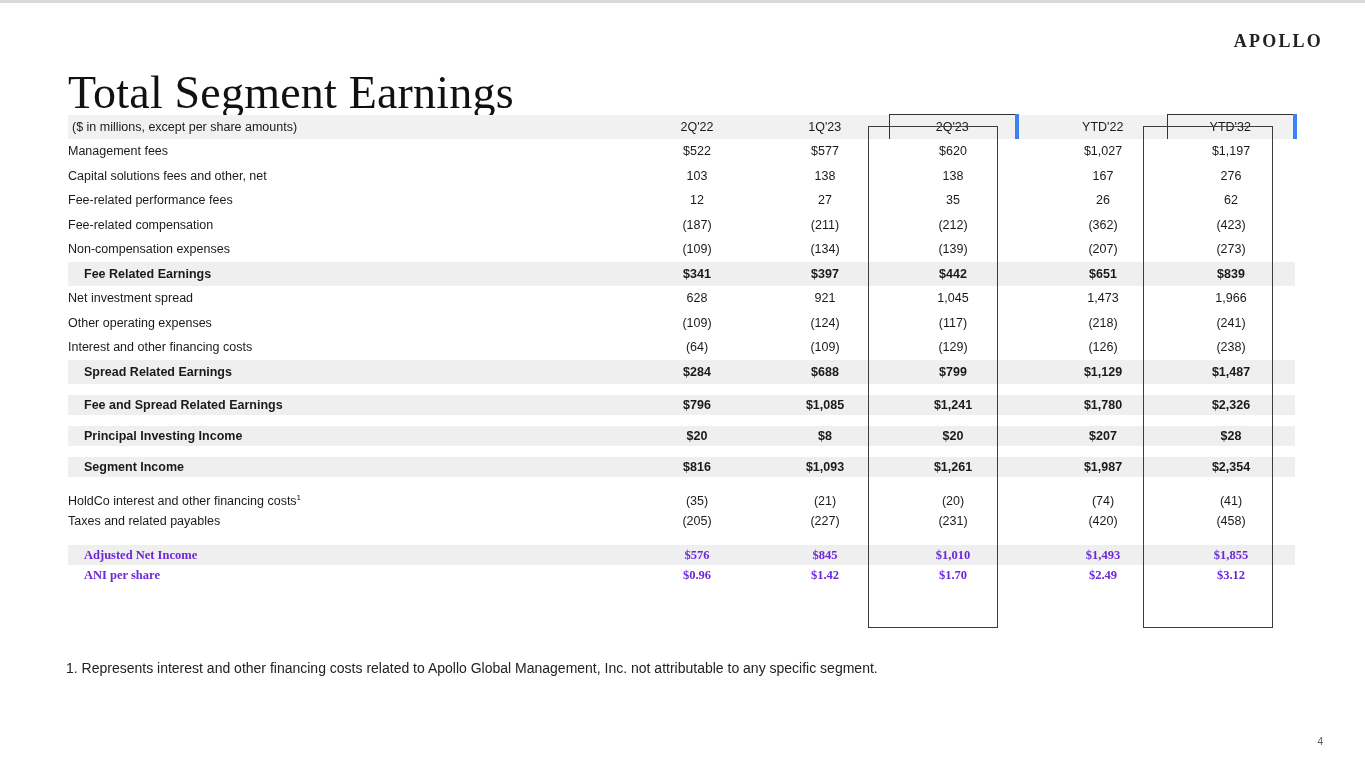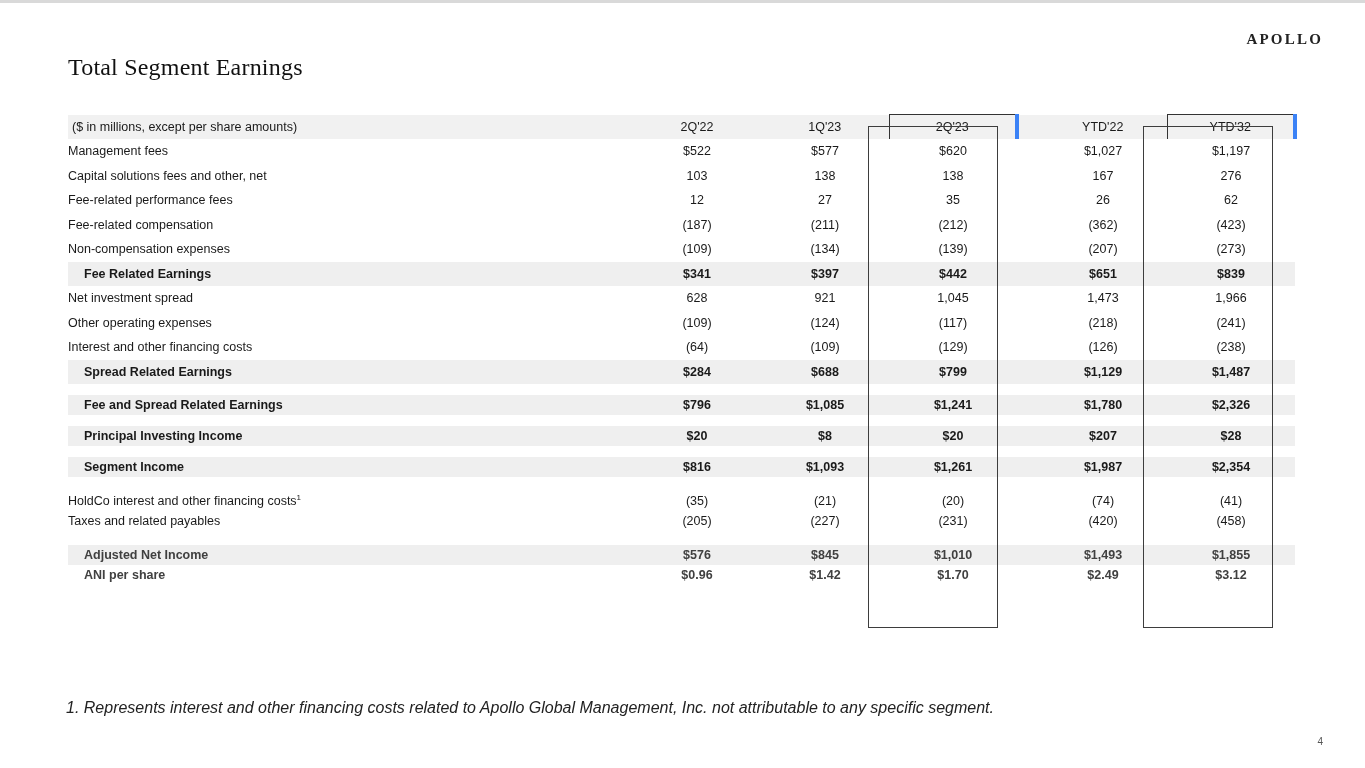--- a/index.html
+++ b/index.html
@@ -26,31 +26,31 @@
     top: 0;
     width: 1365px;
     height: 3px;
     background: #d9d9d9;
   }
   .brand {
     position: absolute;
     right: 42px;
     top: 31px;
     font-family: "Liberation Serif", serif;
-    font-size: 15px;
+    font-size: 18px;
     letter-spacing: 2.2px;
     color: #222222;
     font-weight: 700;
   }
   .title {
     position: absolute;
     left: 68px;
-    top: 54px;
+    top: 66px;
     font-family: "Liberation Serif", serif;
-    font-size: 24px;
+    font-size: 46px;
     font-weight: 400;
     color: #111111;
     letter-spacing: 0.2px;
   }
 
   .table-wrap {
     position: absolute;
     left: 68px;
     top: 114px;
     width: 1205px;
@@ -90,21 +90,22 @@
   }
   td.num.bold { font-weight: bold; }
 
   .shade td {
     background: #efefef;
   }
   .shade-hdr td {
     background: #f1f1f1;
   }
   .green, .green td {
-    color: #404040;
+    color: #6d28d9;
+    font-family: Liberation Serif, serif;
   }
   tr.green td { font-weight: bold; }
 
   .spacer-row td { height: 11px; background: transparent; }
   .spacer-row-lg td { height: 14px; background: transparent; }
 
   
   .boxed-top { border-top: 1px solid #333333; }
   .boxed-left { border-left: 1px solid #333333; }
   .boxed-right { border-right: 4px solid #3b82f6; }
@@ -116,24 +117,23 @@
   }
 
   .sup {
     font-size: 8px;
     vertical-align: super;
   }
 
   .footnote {
     position: absolute;
     left: 66px;
-    top: 699px;
-    font-size: 16px;
+    top: 660px;
+    font-size: 14px;
     color: #222222;
-    font-style: italic;
   }
   .pagenum {
     position: absolute;
     right: 42px;
     top: 736px;
     font-size: 10px;
     color: #555555;
   }
 </style>
 </head>

